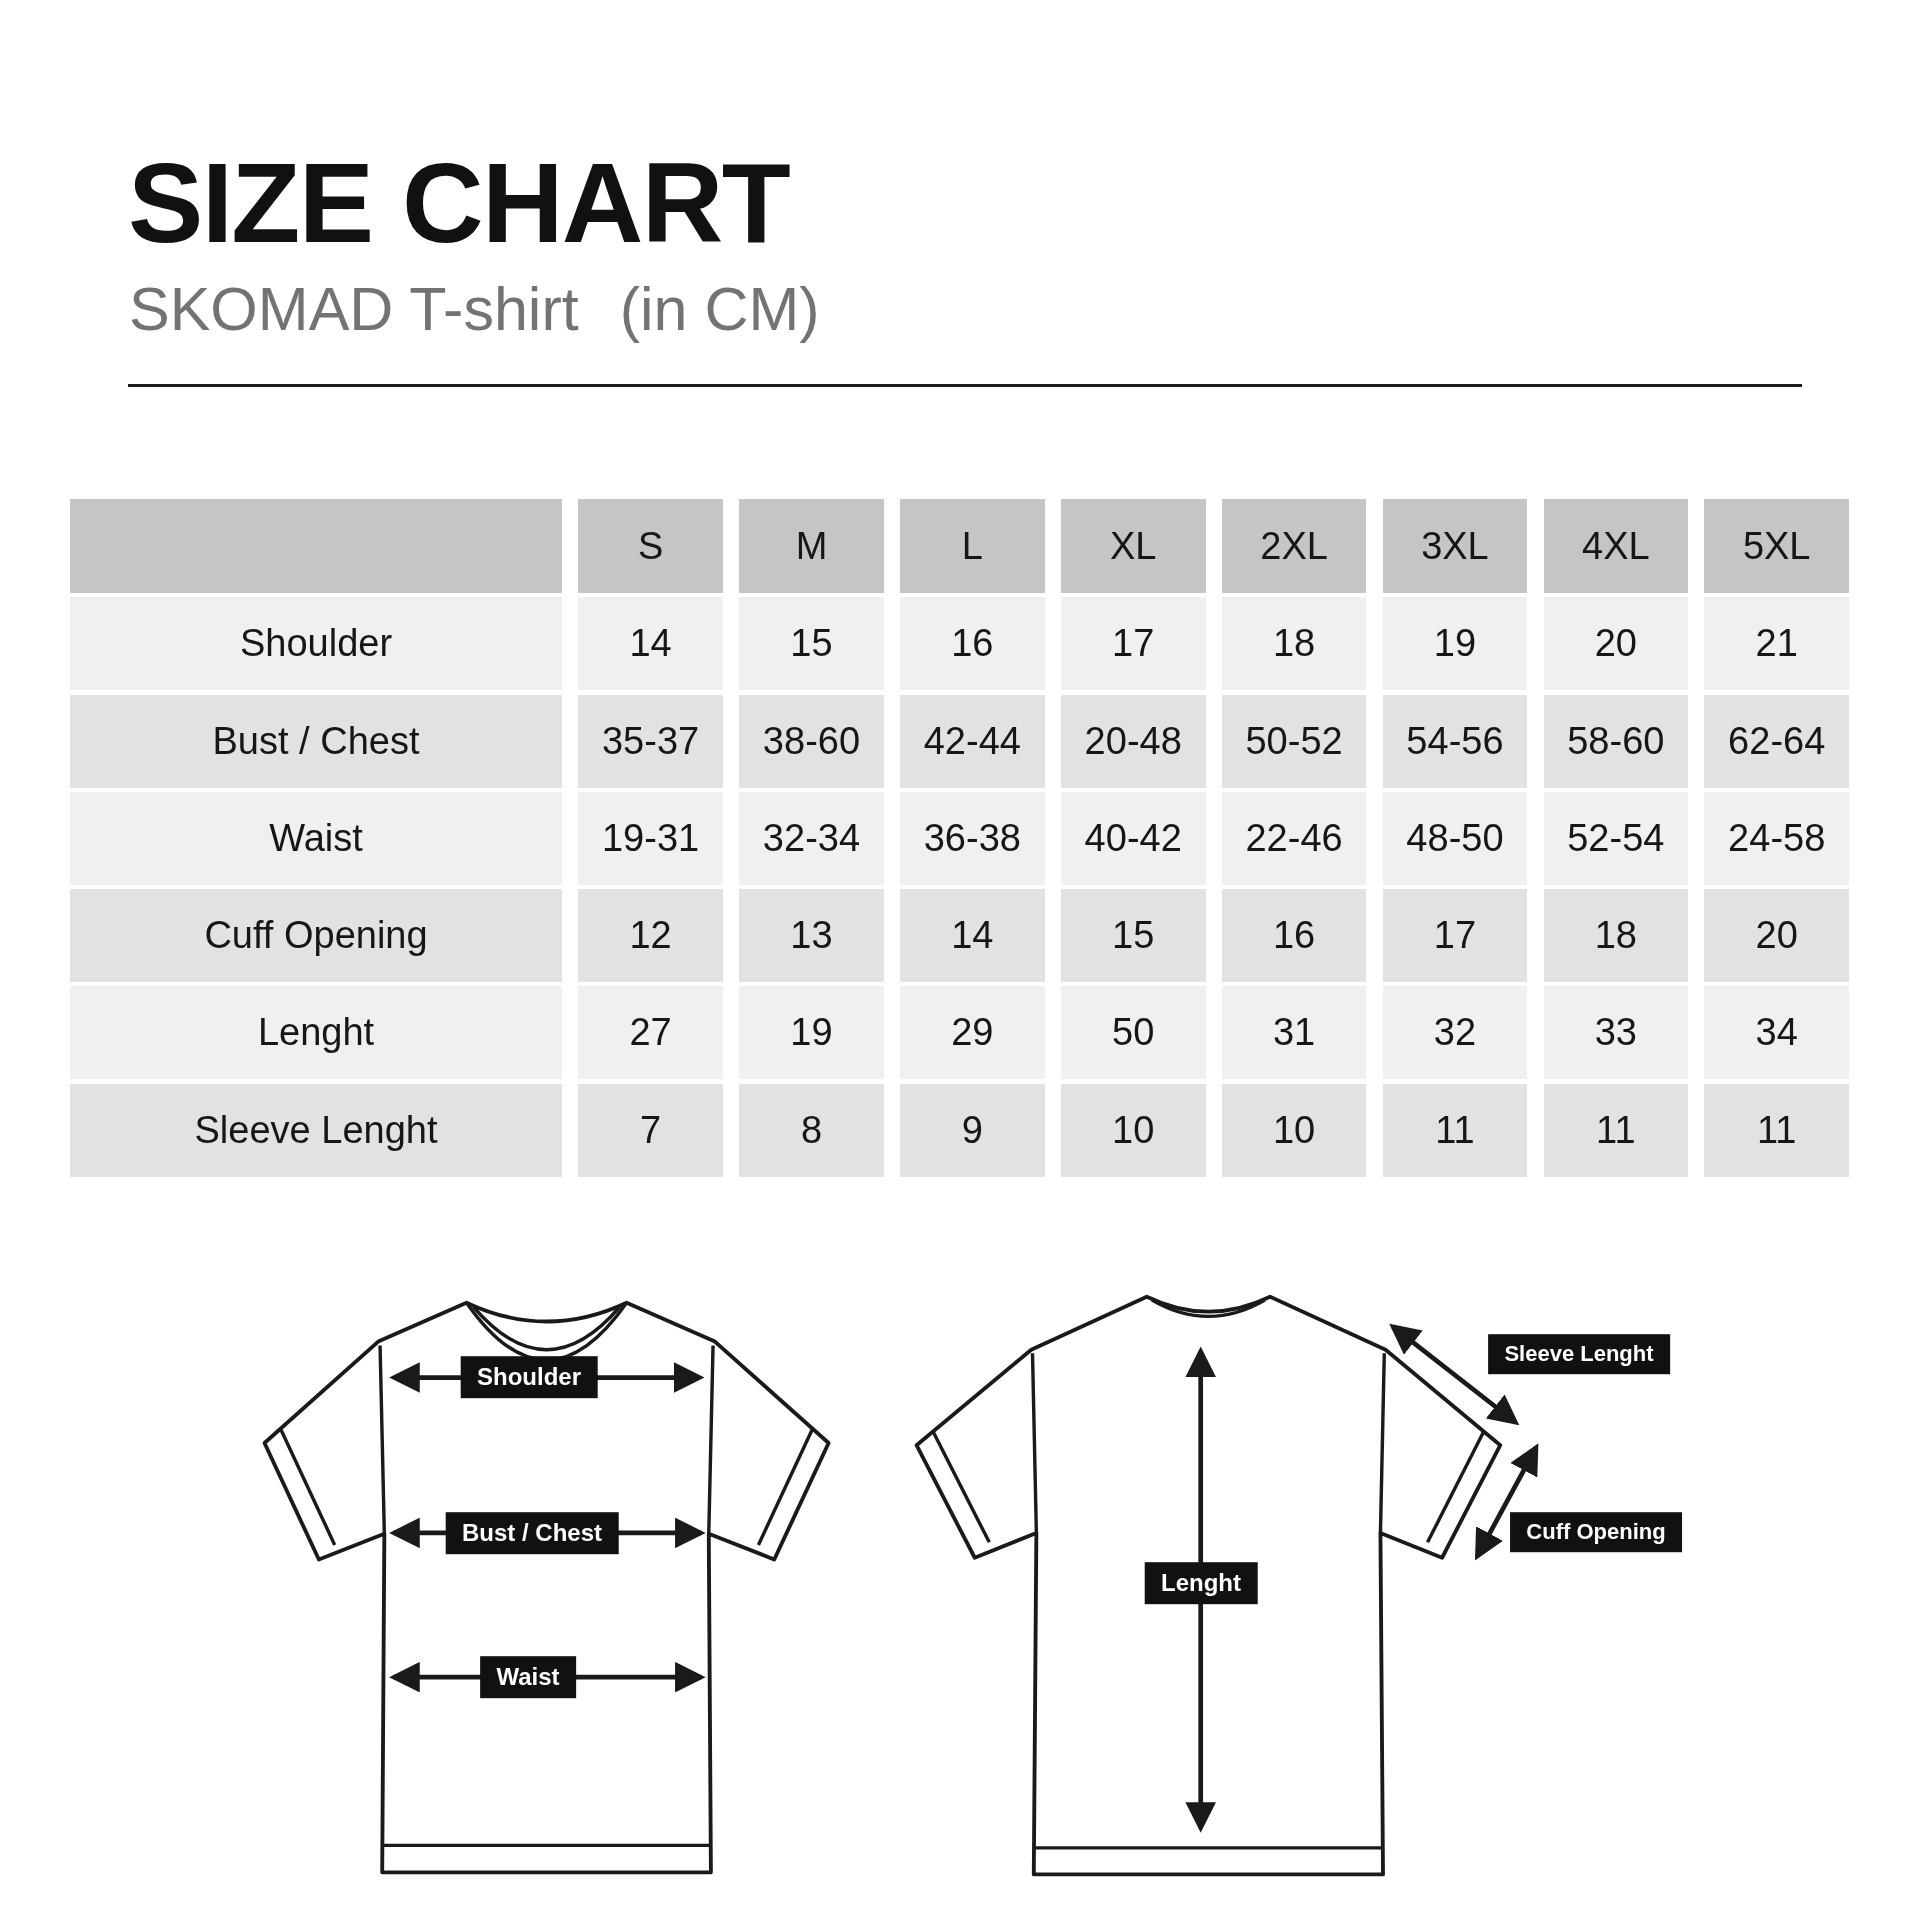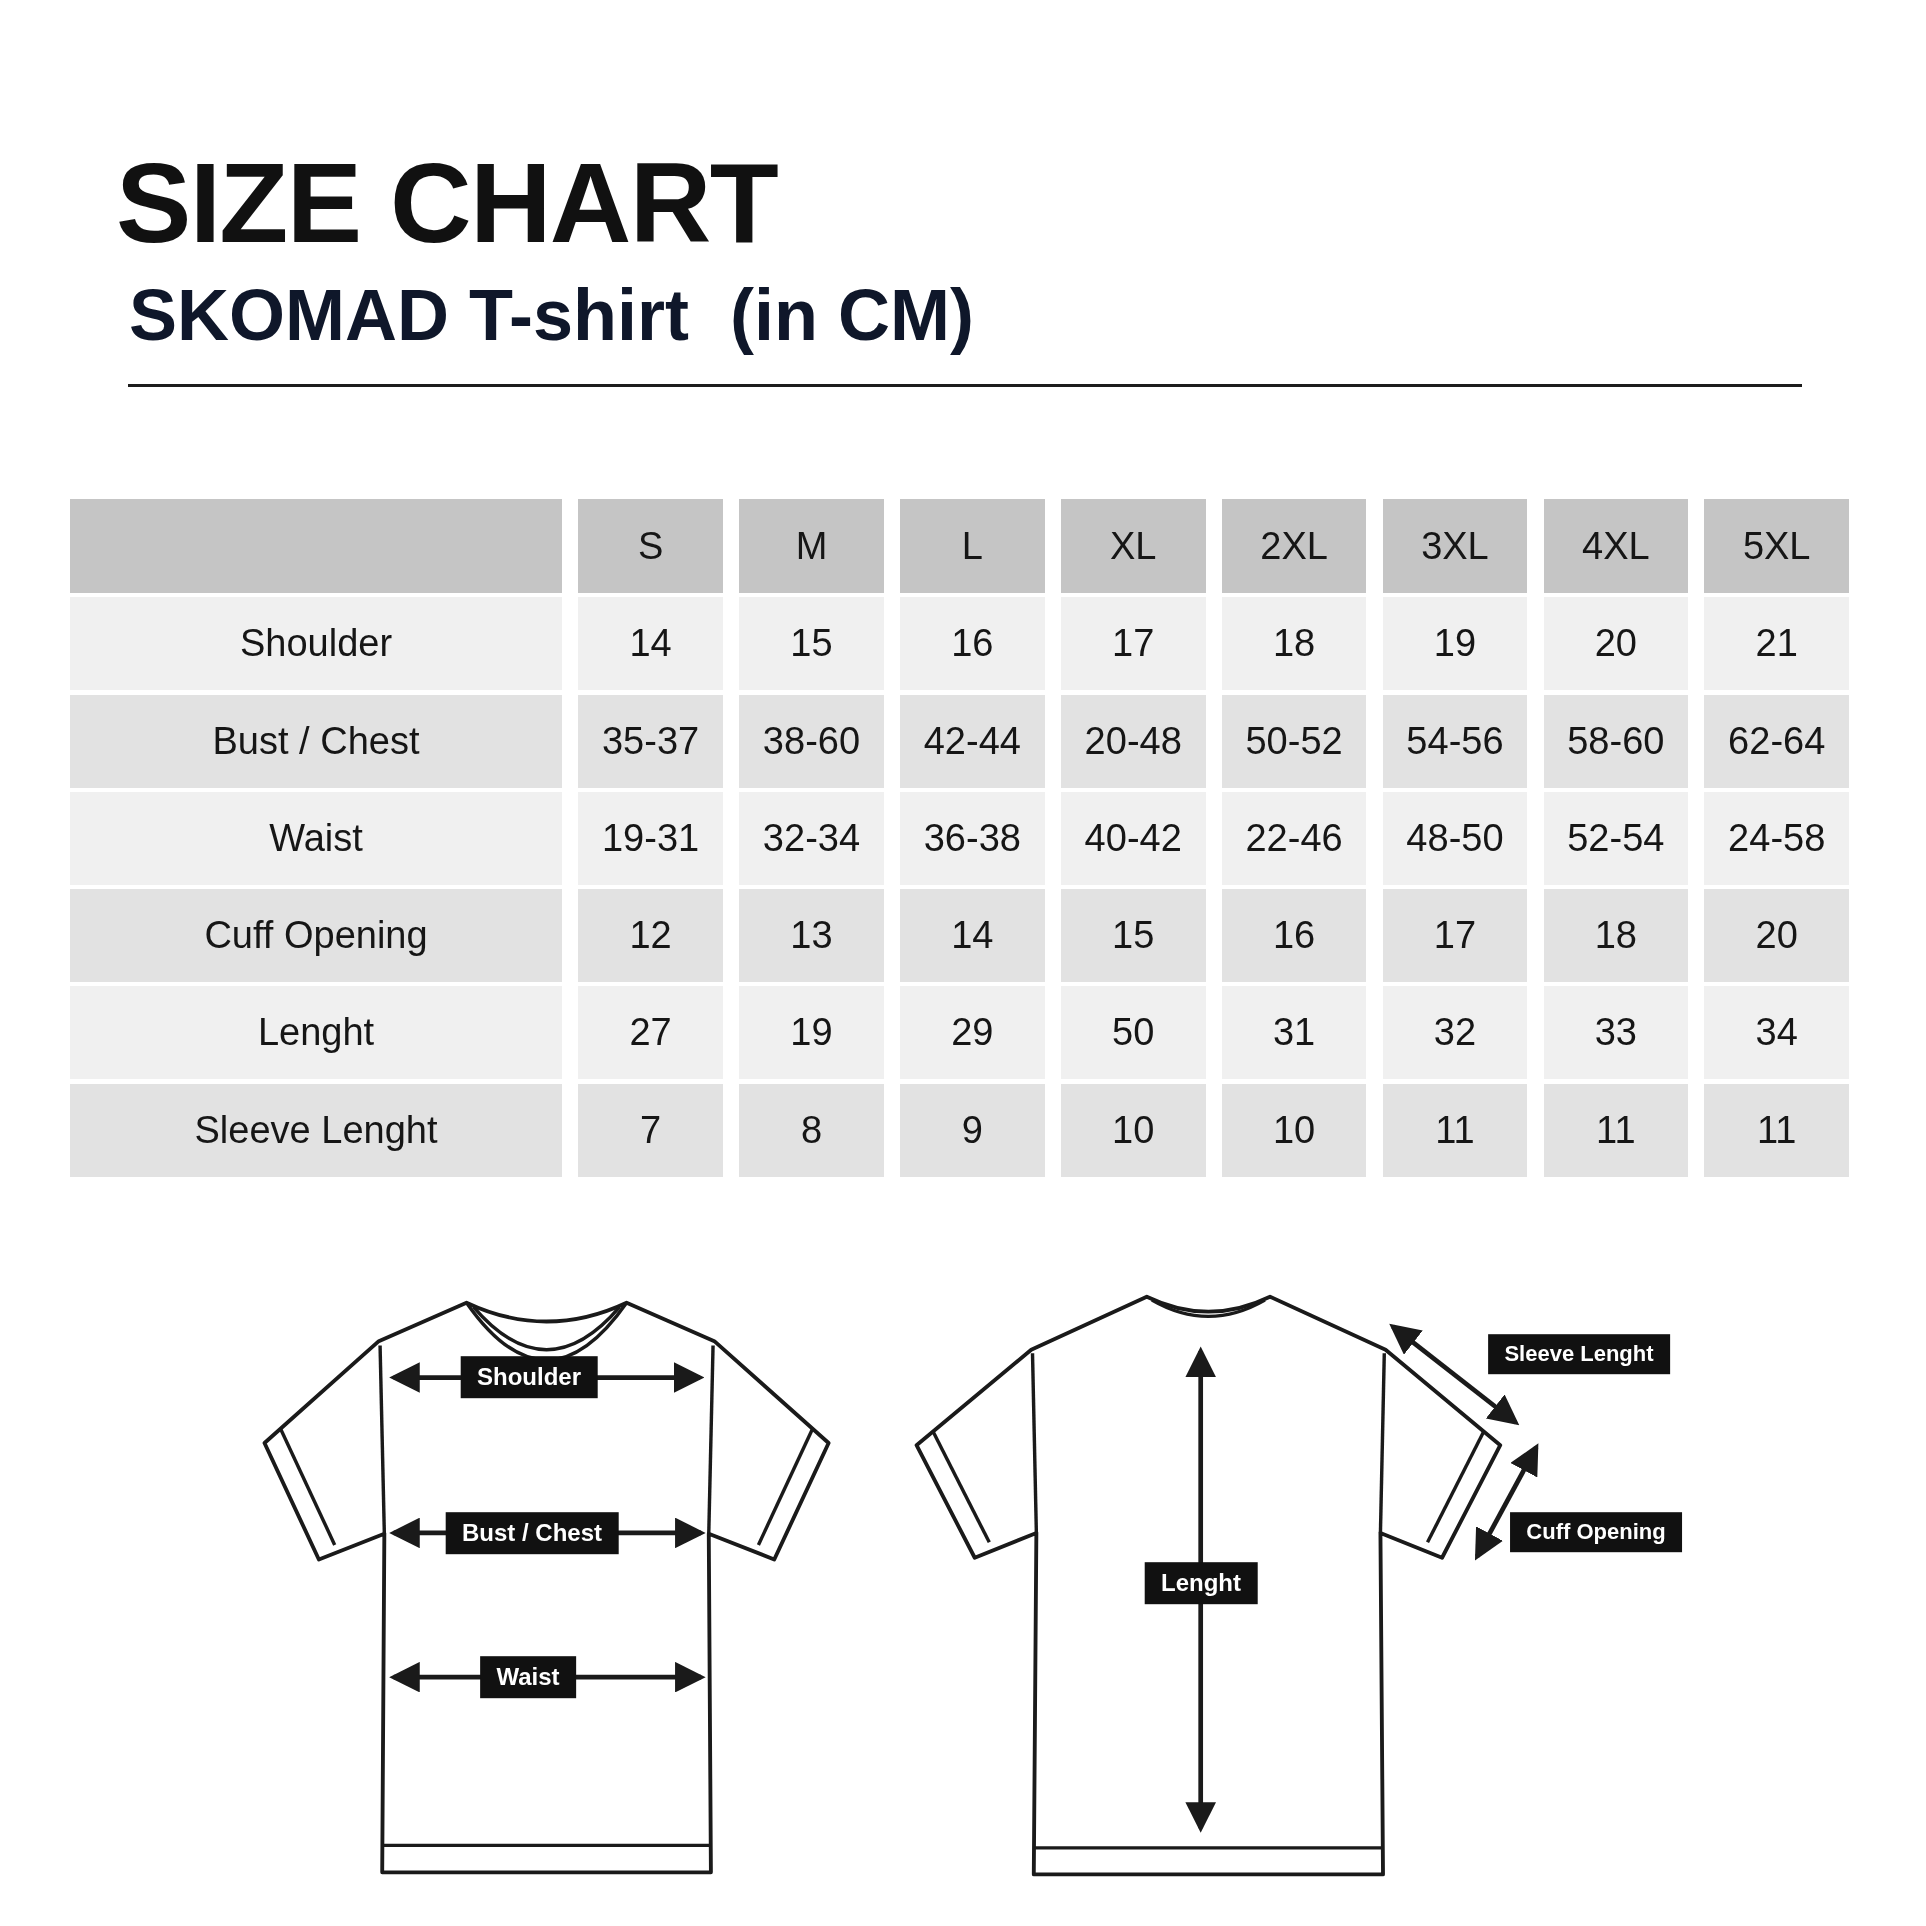--- a/index.html
+++ b/index.html
@@ -1,22 +1,22 @@
 <!DOCTYPE html>
 <html style="font-size:6.8px"><head>
 <meta charset="utf-8">
 <style>
   html,body{margin:0;padding:0;background:#ffffff;}
   body{font-family:"Liberation Sans", sans-serif;color:#1a1a1a;}
   #page{position:relative;width:1926px;height:1926px;background:#ffffff;overflow:hidden;}
 
   
-  #title{position:absolute;left:116px;top:141px;font-size:113px;font-weight:bold;
+  #title{position:absolute;left:128px;top:141px;font-size:113px;font-weight:bold;
          letter-spacing:-1.7px;color:#111;line-height:1.1;}
-  #subtitle{position:absolute;left:129px;top:274px;font-size:72px;font-weight:700;color:#0f172a;}
+  #subtitle{position:absolute;left:129px;top:274px;font-size:61px;font-weight:400;color:#737373;}
   #subtitle .unit{margin-left:41px;}
   #rule{position:absolute;left:128px;top:384px;width:1674px;height:3px;background:#1c1c1c;}
 
   
   #size-table{position:absolute;left:70px;top:499px;width:1779px;
       display:grid;grid-template-columns:492px repeat(8,1fr);
       grid-template-rows:94px repeat(6,93px);column-gap:16.3px;row-gap:4.3px;}
   .cell{display:flex;align-items:center;justify-content:center;
         font-size:38px;color:#161616;}
   .cell.head{background:#c5c5c5;}

